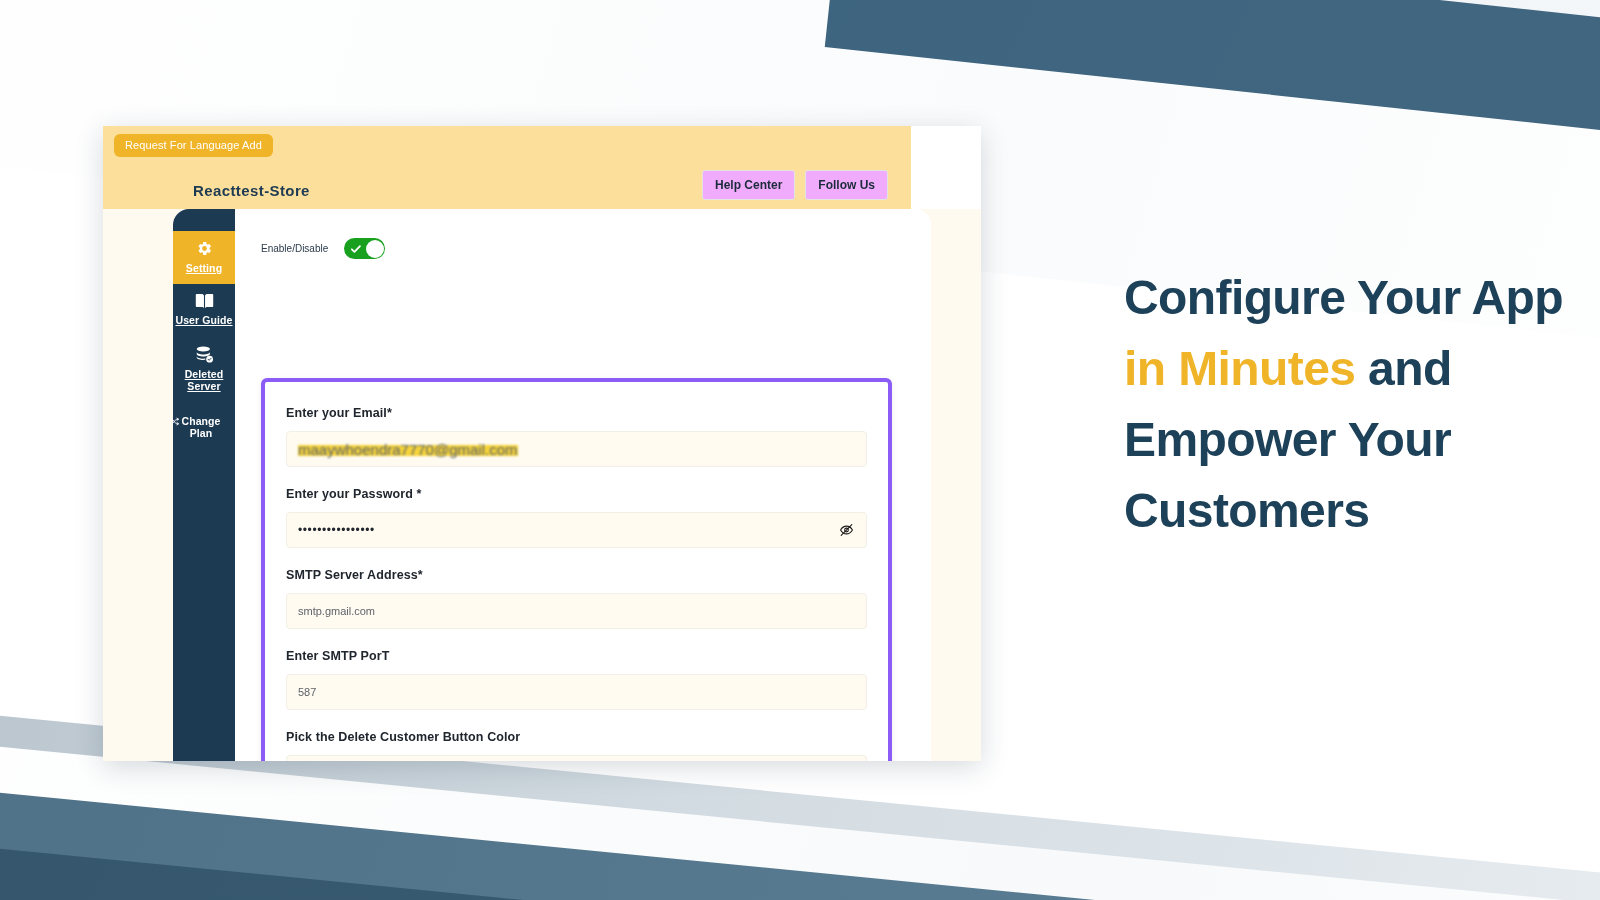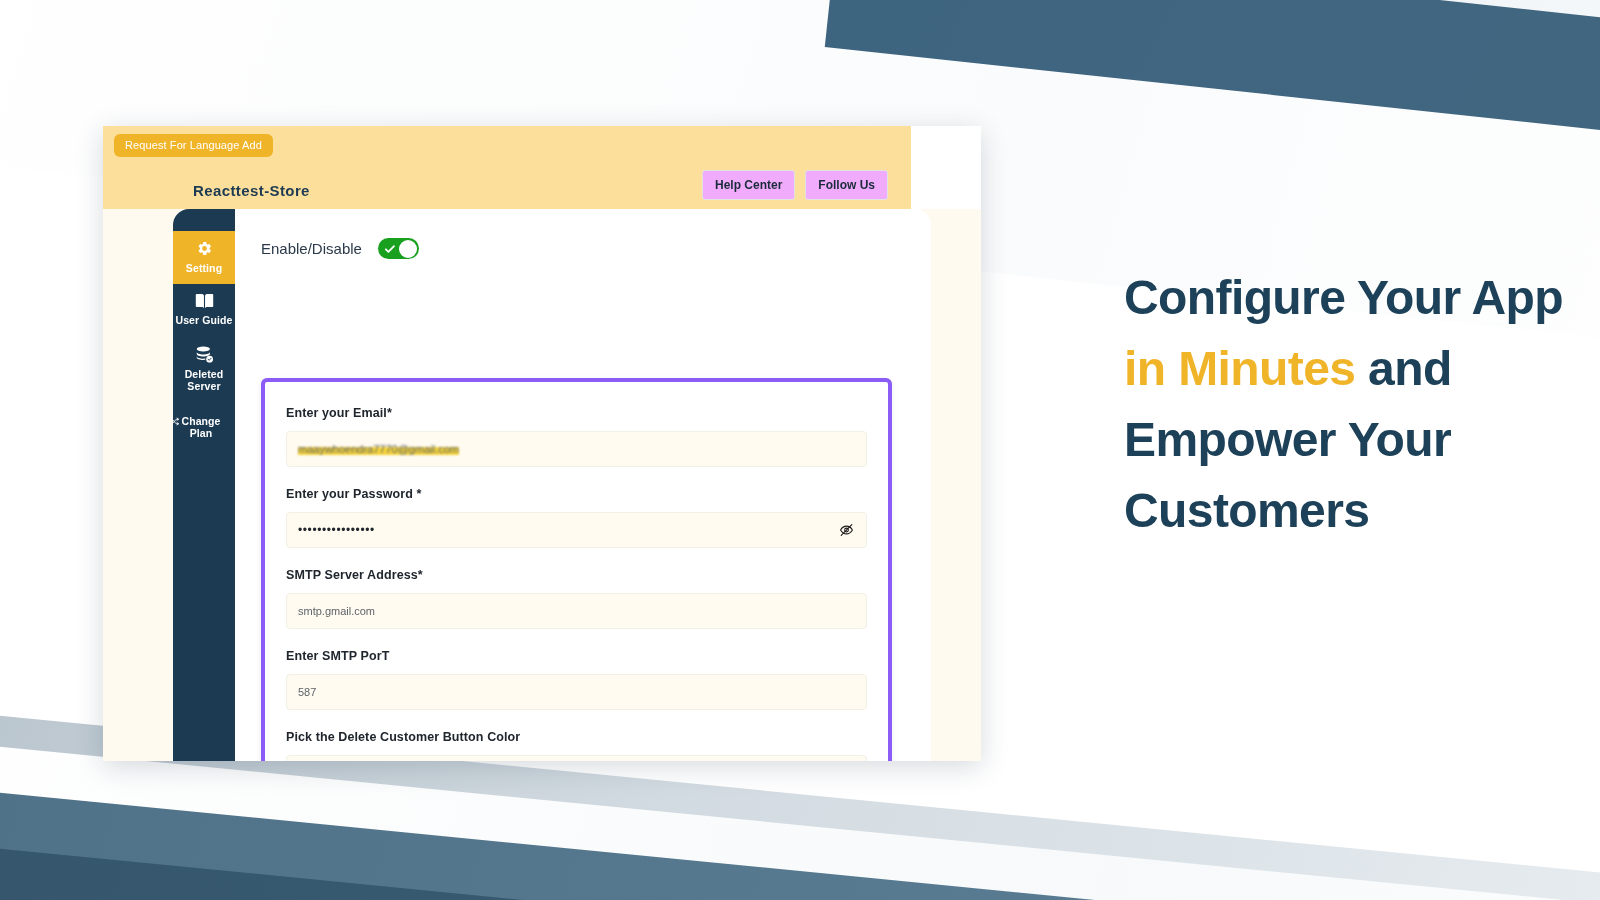--- a/index.html
+++ b/index.html
@@ -141,20 +141,21 @@
     border-top-left-radius: 16px;
     padding-top: 22px;
     z-index: 4;
   }
   .nav-item {
     display: flex; flex-direction: column;
     align-items: center; justify-content: center;
     padding: 9px 2px 10px 2px;
     cursor: pointer;
     color: #ffffff;
+    text-decoration: underline;
   }
   .nav-item.active { background: #f0b429; }
   .nav-ico { display: block; line-height: 0; margin-bottom: 5px; }
   .nav-label {
     font-size: 10.5px;
     font-weight: bold;
     text-align: center;
     line-height: 1.18;
     letter-spacing: .1px;
   }
@@ -169,21 +170,21 @@
     position: absolute; left: 132px; top: 0;
     width: 696px; height: 552px;
     background: #ffffff;
     border-top-right-radius: 16px;
     overflow: hidden;
   }
   .toggle-row {
     display: flex; align-items: center; gap: 16px;
     padding: 29px 0 0 26px;
   }
-  .toggle-label { font-size: 15px; color: #2b3a4a; }
+  .toggle-label { font-size: 10px; color: #2b3a4a; }
   .switch {
     width: 41px; height: 21px; border-radius: 11px;
     background: #18a01e;
     position: relative; cursor: pointer;
     display: flex; align-items: center;
   }
   .switch .check { margin-left: 6px; line-height: 0; }
   .switch .knob {
     position: absolute; right: 1.5px; top: 1.5px;
     width: 18px; height: 18px; border-radius: 50%;
@@ -216,21 +217,21 @@
     border-radius: 4px;
     display: flex; align-items: center;
     padding: 0 11px;
     cursor: text;
   }
   .input-val { font-size: 11px; color: #5e636a; }
   .input-val.dots { font-size: 12px; color: #20262e; letter-spacing: .6px; }
   .redacted {
     position: relative;
     color: #5e636a;
-    font-size: 11px;
+    font-size: 15px;
     background: linear-gradient(#f5d33a, #f5d33a);
     background-size: 100% 11px;
     background-repeat: no-repeat;
     background-position: 0 4px;
     filter: blur(0.9px);
   }
   .eye-btn {
     position: absolute; right: 12px; top: 50%;
     transform: translateY(-50%);
     line-height: 0; cursor: pointer;

